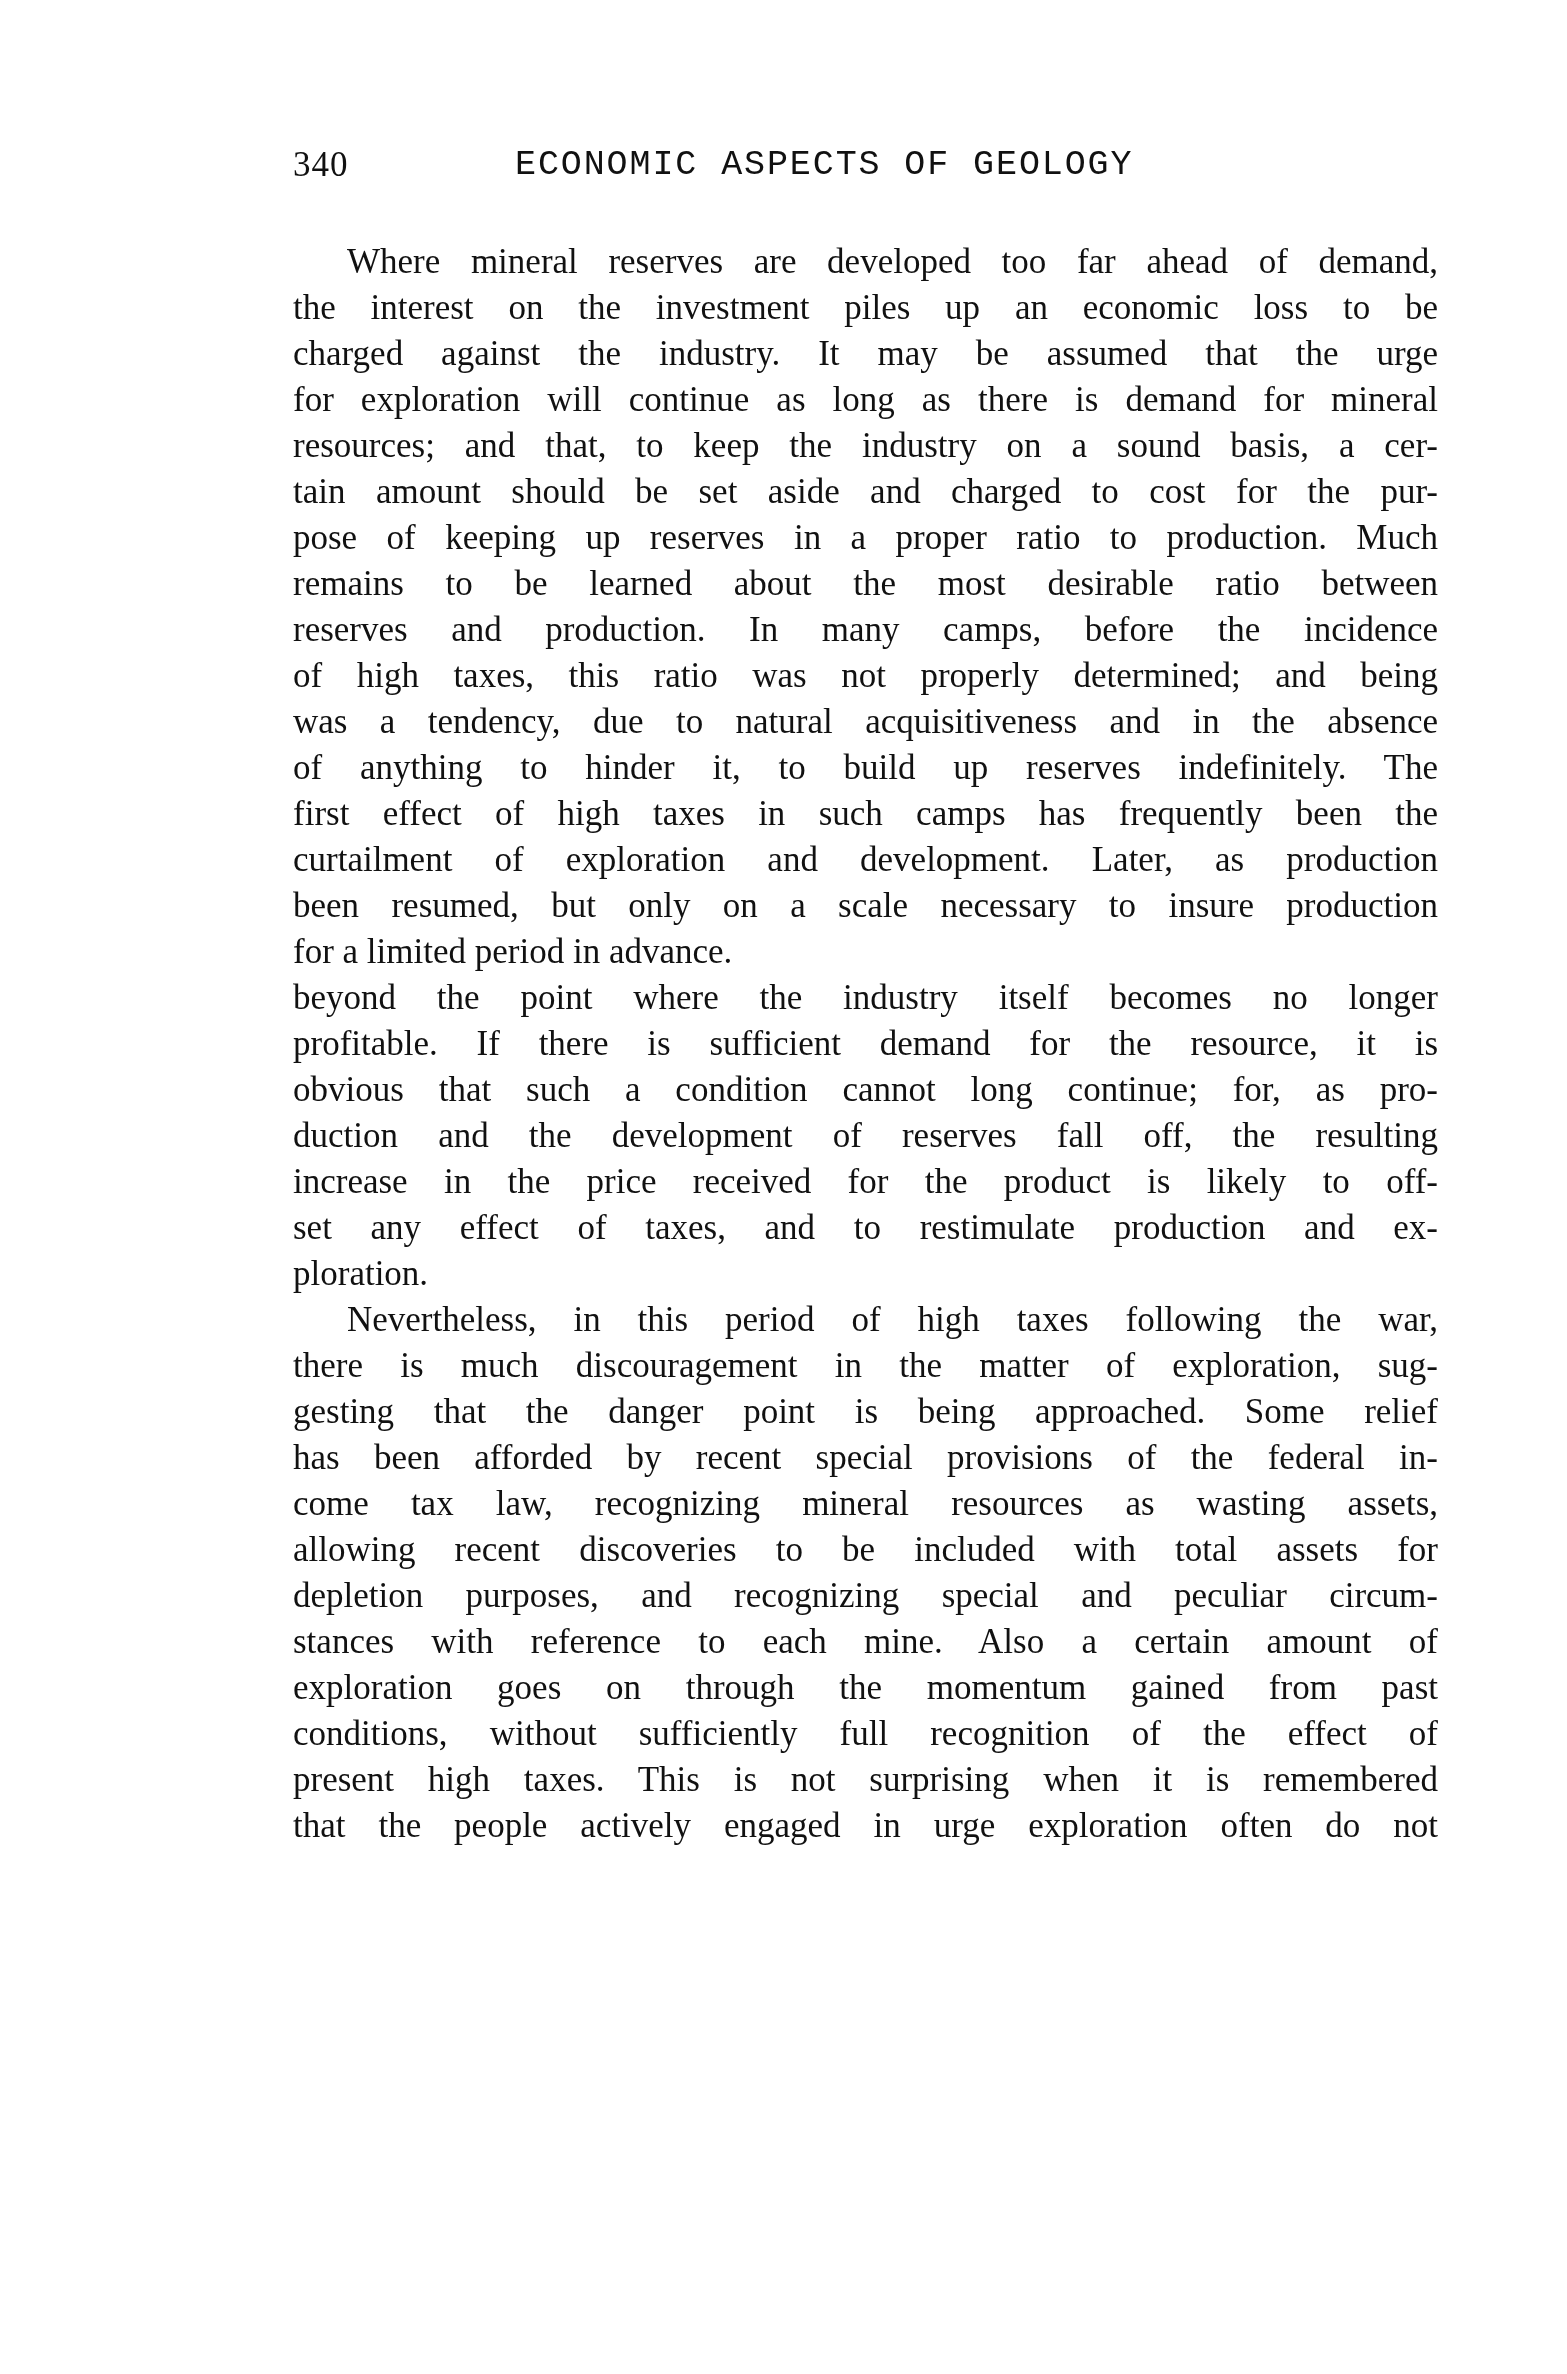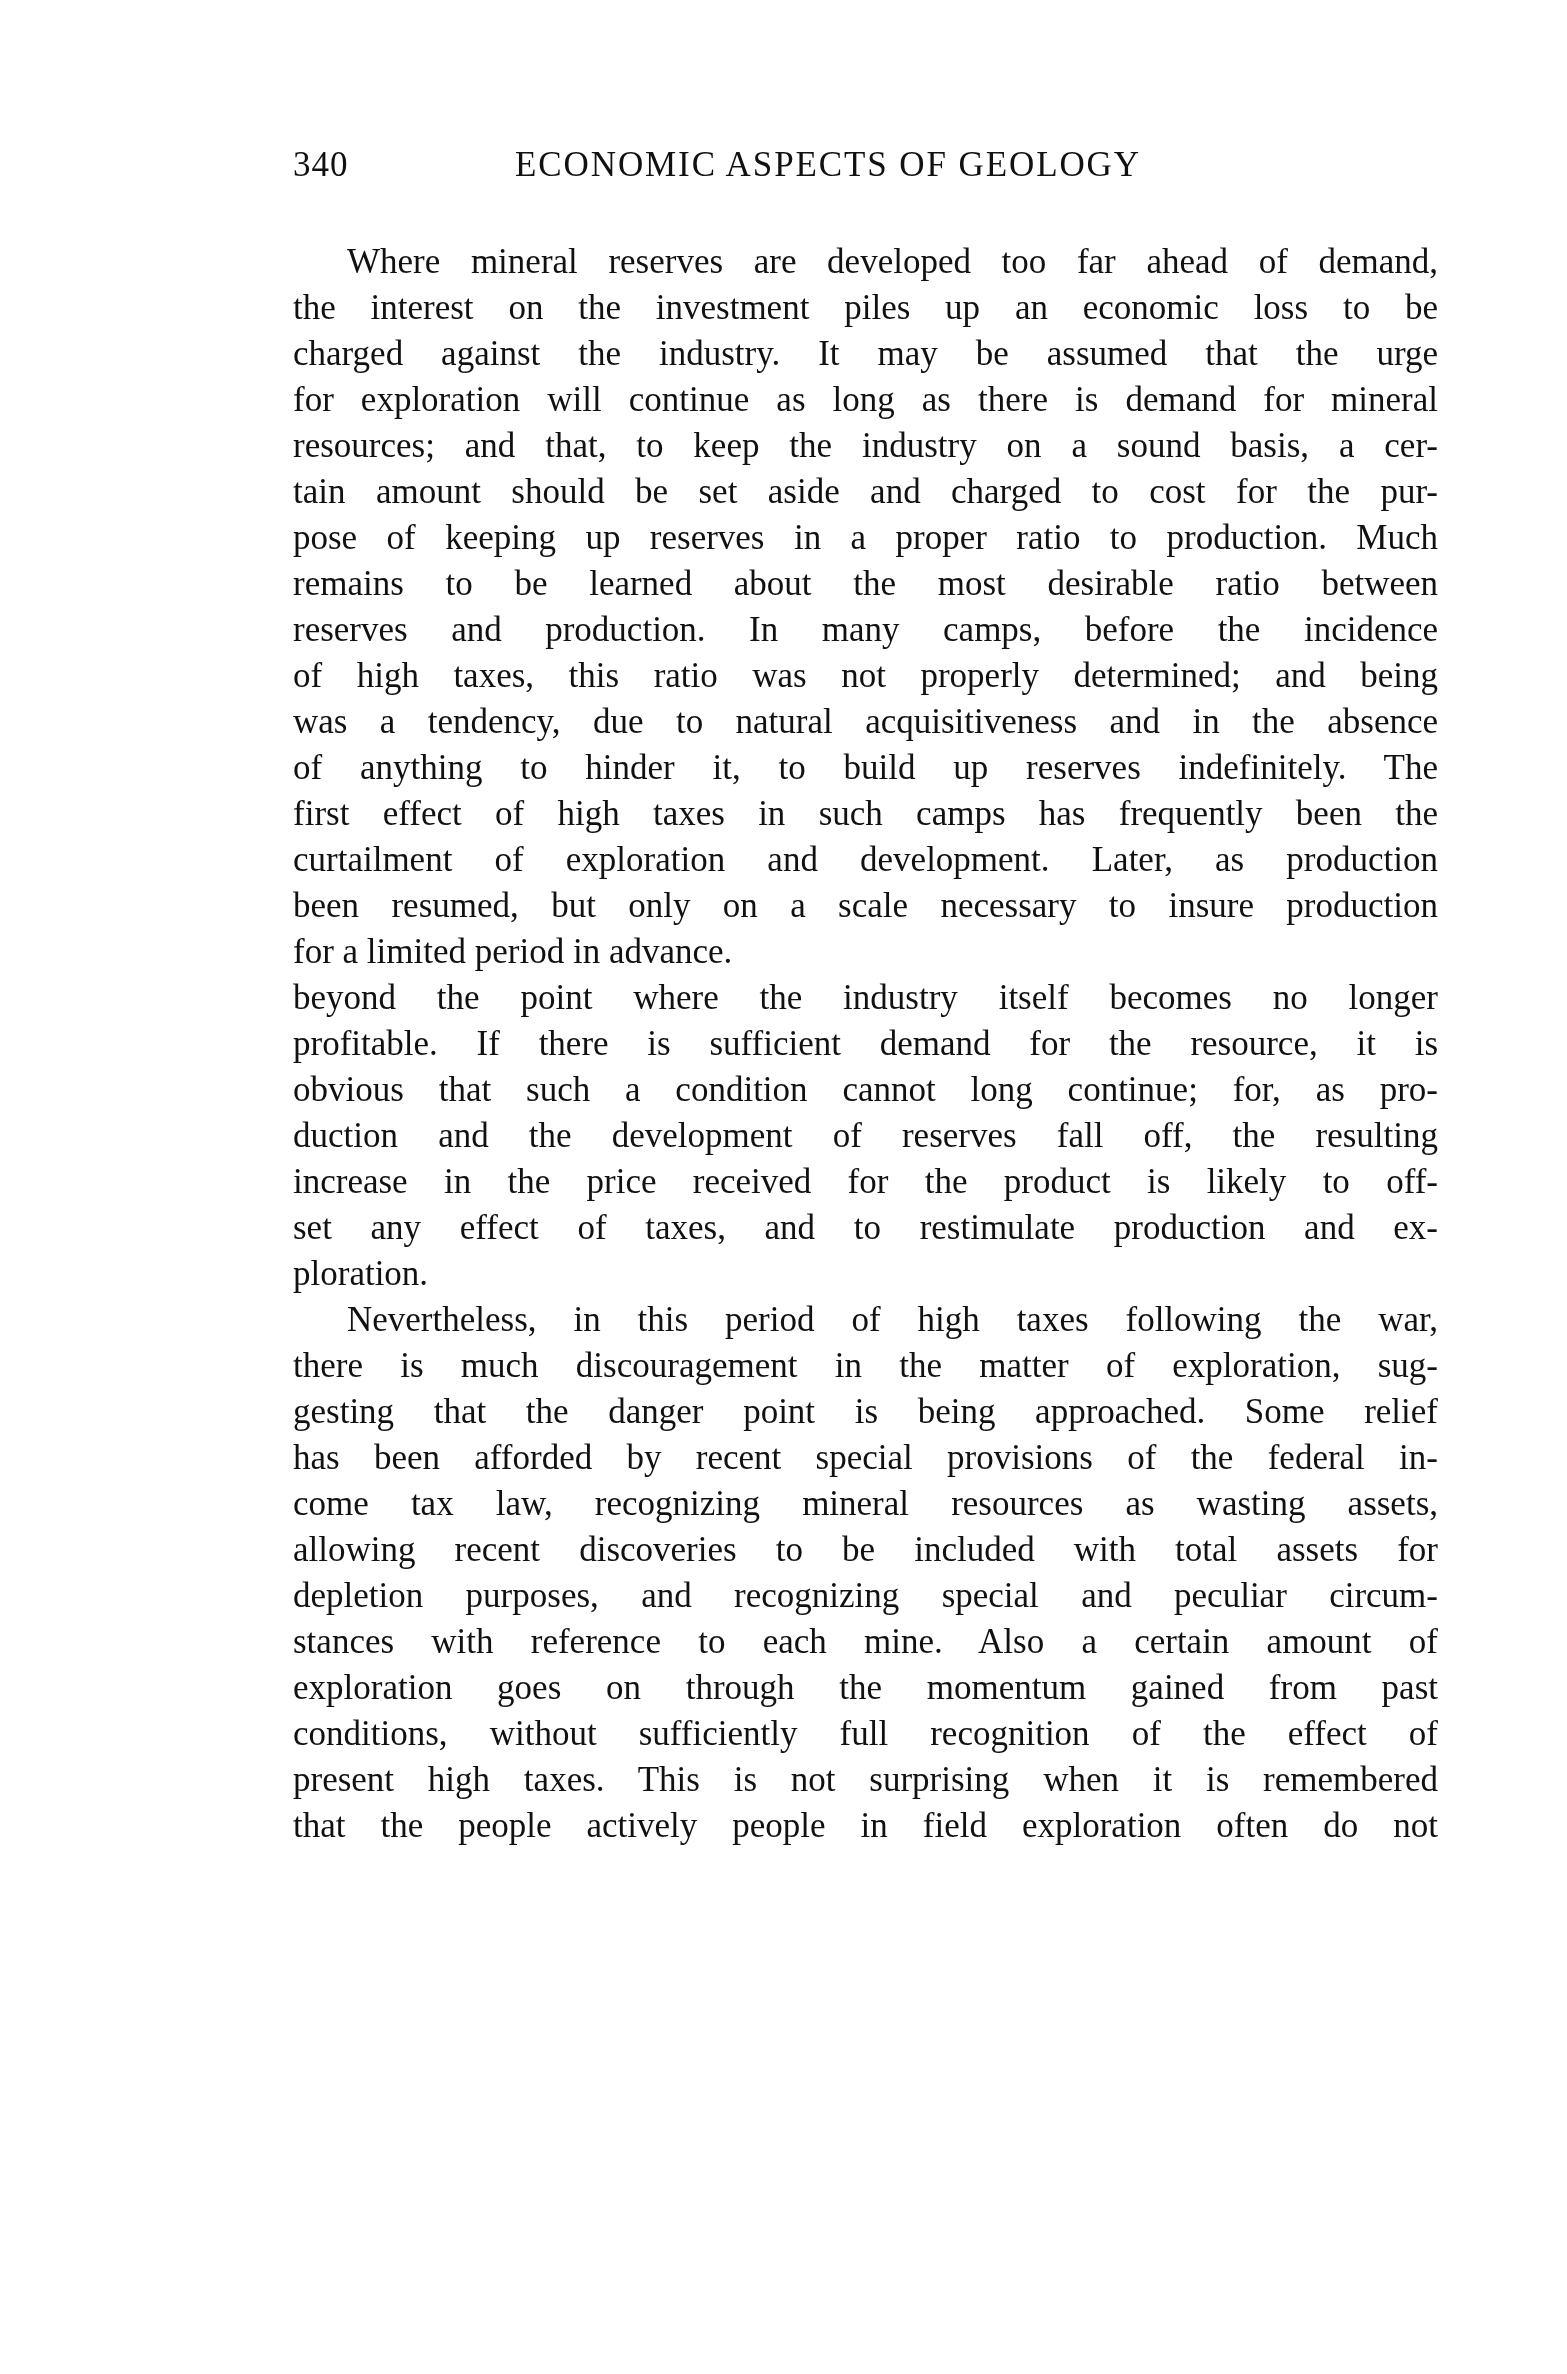--- a/index.html
+++ b/index.html
@@ -36,20 +36,21 @@
     .running-head .page-number {
       position: absolute;
       left: 0;
       top: 0;
     }
     .running-head .running-title {
       position: absolute;
       left: 222px;
       top: 0;
       letter-spacing: 1.9px;
+      font-family: Liberation Mono, monospace;
     }
     .body-text {
       position: absolute;
       left: 293px;
       top: 239px;
       width: 1145px;
     }
     .line {
       height: 46px;
       line-height: 46px;
@@ -114,18 +115,18 @@
       <span class="line">there is much discouragement in the matter of exploration, sug-</span>
       <span class="line">gesting that the danger point is being approached.  Some relief</span>
       <span class="line">has been afforded by recent special provisions of the federal in-</span>
       <span class="line">come tax law, recognizing mineral resources as wasting assets,</span>
       <span class="line">allowing recent discoveries to be included with total assets for</span>
       <span class="line">depletion purposes, and recognizing special and peculiar circum-</span>
       <span class="line">stances with reference to each mine.  Also a certain amount of</span>
       <span class="line">exploration goes on through the momentum gained from past</span>
       <span class="line">conditions, without sufficiently full recognition of the effect of</span>
       <span class="line">present high taxes.  This is not surprising when it is remembered</span>
-      <span class="line">that the people actively people in field exploration often do not</span>
+      <span class="line">that the people actively engaged in urge exploration often do not</span>
     </div>
 
   </div>
 </div>
 
 
 </body></html>

